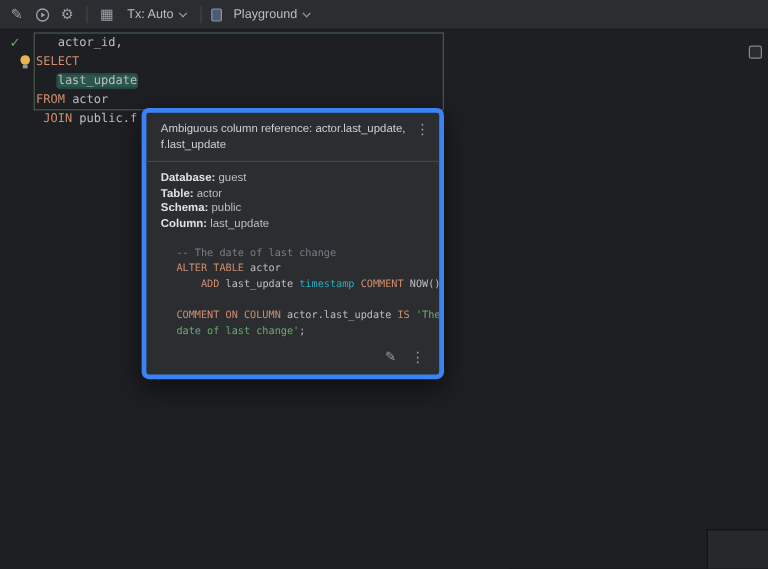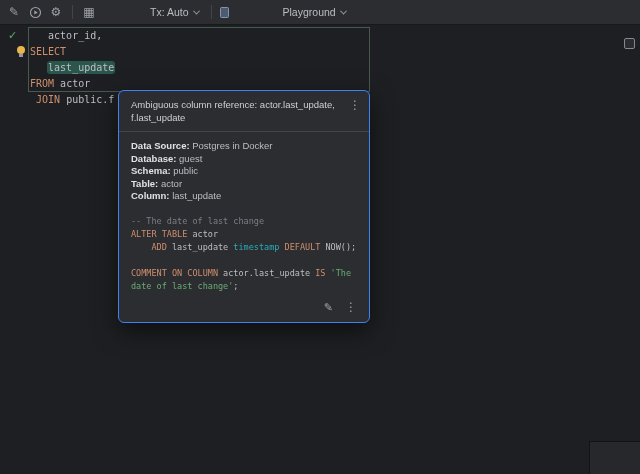--- a/index.html
+++ b/index.html
@@ -9,21 +9,21 @@
 
   
   .toolbar{position:absolute;top:0;left:0;right:0;height:25px;background:#2b2d30;
     border-bottom:1px solid #17181b;display:flex;align-items:center;padding:0 4px;gap:1px;}
   .tbtn{width:20px;height:20px;border:none;background:transparent;color:#9da0a8;
     font-size:12px;display:flex;align-items:center;justify-content:center;border-radius:3px;
     font-family:"DejaVu Sans",sans-serif;cursor:pointer;}
   .tbtn .g{font-family:"DejaVu Sans",sans-serif;}
   .tsep{width:1px;height:14px;background:#43454a;margin:0 5px;}
   .tdrop{display:flex;align-items:center;gap:5px;padding:0 6px;height:20px;color:#bcbec4;
-    font-size:10.5px;border-radius:3px;cursor:pointer;margin-left:44px;}
+    font-size:10.5px;border-radius:3px;cursor:pointer;}
   .chev{width:5px;height:5px;border-right:1.4px solid #9da0a8;border-bottom:1.4px solid #9da0a8;
     transform:rotate(45deg) translate(-1px,-1px);}
   .ficon{width:9px;height:11px;border:1px solid #8296b4;border-radius:1.5px;background:#4e5a70;
     margin:0 3px 0 2px;}
 
   
   .editor{position:absolute;top:25px;left:0;right:0;bottom:0;background:#1e1f22;}
   .gutter-check{position:absolute;left:8px;top:4px;color:#5fad65;font-size:11px;font-weight:bold;
     font-family:"DejaVu Sans",sans-serif;cursor:pointer;}
   .bulb{position:absolute;left:17px;top:21px;width:8px;height:8px;border-radius:50%;
@@ -42,32 +42,32 @@
   .tok-comment{color:#7a7e85;}
   .tok-hl{background:#2a564c;border-radius:2px;box-shadow:0 0 0 1px #2a564c;}
   .caret{display:inline-block;width:1.5px;height:12px;background:#d4d7dc;vertical-align:-2px;}
   .scroll-marker{position:absolute;right:5px;top:13px;width:11px;height:11px;
     border:1px solid #84888f;border-radius:2px;background:rgba(255,255,255,0.06);cursor:pointer;}
   .corner-panel{position:absolute;right:0;bottom:0;width:51px;height:33px;background:#26282b;
     border-top:1px solid #121315;border-left:1px solid #121315;}
 
   
   .popup{position:absolute;left:118px;top:65px;width:252px;background:#2b2d30;
-    border:1px solid #3b82f6;border-radius:6px;box-shadow:0 8px 24px rgba(0,0,0,0.55);z-index:5;}
+    border:4px solid #3b82f6;border-radius:6px;box-shadow:0 8px 24px rgba(0,0,0,0.55);z-index:5;}
   .popup-header{display:flex;align-items:flex-start;padding:8px 8px 7px 12px;}
   .popup-title{width:212px;font-size:9.5px;line-height:12.5px;color:#ced0d6;}
   .kebab{margin-left:auto;color:#9da0a8;font-size:12px;line-height:12px;
     font-family:"DejaVu Sans",sans-serif;cursor:pointer;}
   .popup-divider{height:1px;background:#43454a;}
   .popup-fields{padding:8px 12px 2px;font-size:9.5px;line-height:12.5px;}
   .field-label{font-weight:bold;color:#dfe1e5;}
   .field-value{color:#bcbec4;}
   .popup-code{padding:10px 4px 2px 12px;font-family:"DejaVu Sans Mono",monospace;
     font-size:8.5px;line-height:13px;overflow:hidden;}
-  .popup-code .code-line{height:13px;white-space:pre;}
+  .popup-code .code-line{height:13px;white-space:pre;margin-left:13px;}
   .popup-footer{display:flex;justify-content:flex-end;align-items:center;gap:12px;padding:6px 12px 8px;}
   .popup-footer .kebab{margin-left:0;}
   .footer-icon{color:#9da0a8;font-size:11px;font-family:"DejaVu Sans",sans-serif;cursor:pointer;}
 </style>
 </head>
 <body>
 
 <div class="screen">
 
   <div class="toolbar">
@@ -113,30 +113,29 @@
     <div class="scroll-marker"></div>
     <div class="corner-panel"></div>
 
     <div class="popup">
       <div class="popup-header">
         <div class="popup-title">Ambiguous column reference: actor.last_update, f.last_update</div>
         <div class="kebab">⋮</div>
       </div>
       <div class="popup-divider"></div>
       <div class="popup-fields">
-          <div class="field-row"><span class="field-label">Data Source: </span><span class="field-value">Postgres in Docker</span></div>
           <div class="field-row"><span class="field-label">Database: </span><span class="field-value">guest</span></div>
+          <div class="field-row"><span class="field-label">Table: </span><span class="field-value">actor</span></div>
           <div class="field-row"><span class="field-label">Schema: </span><span class="field-value">public</span></div>
-          <div class="field-row"><span class="field-label">Table: </span><span class="field-value">actor</span></div>
           <div class="field-row"><span class="field-label">Column: </span><span class="field-value">last_update</span></div>
         </div>
       <div class="popup-code">
           <div class="code-line"><span class="tok-comment">-- The date of last change</span></div>
           <div class="code-line"><span class="tok-kw">ALTER TABLE</span><span class="tok-id"> actor</span></div>
-          <div class="code-line"><span class="tok-kw">    ADD</span><span class="tok-id"> last_update </span><span class="tok-type">timestamp</span><span class="tok-plain"> </span><span class="tok-kw">DEFAULT</span><span class="tok-id"> NOW();</span></div>
+          <div class="code-line"><span class="tok-kw">    ADD</span><span class="tok-id"> last_update </span><span class="tok-type">timestamp</span><span class="tok-plain"> </span><span class="tok-kw">COMMENT</span><span class="tok-id"> NOW();</span></div>
           <div class="code-line">&nbsp;</div>
           <div class="code-line"><span class="tok-kw">COMMENT ON COLUMN</span><span class="tok-id"> actor.last_update </span><span class="tok-kw">IS</span><span class="tok-str"> 'The</span></div>
           <div class="code-line"><span class="tok-str">date of last change'</span><span class="tok-id">;</span></div>
         </div>
       <div class="popup-footer">
         <div class="footer-icon">✎</div>
         <div class="kebab">⋮</div>
       </div>
     </div>
   </div>

